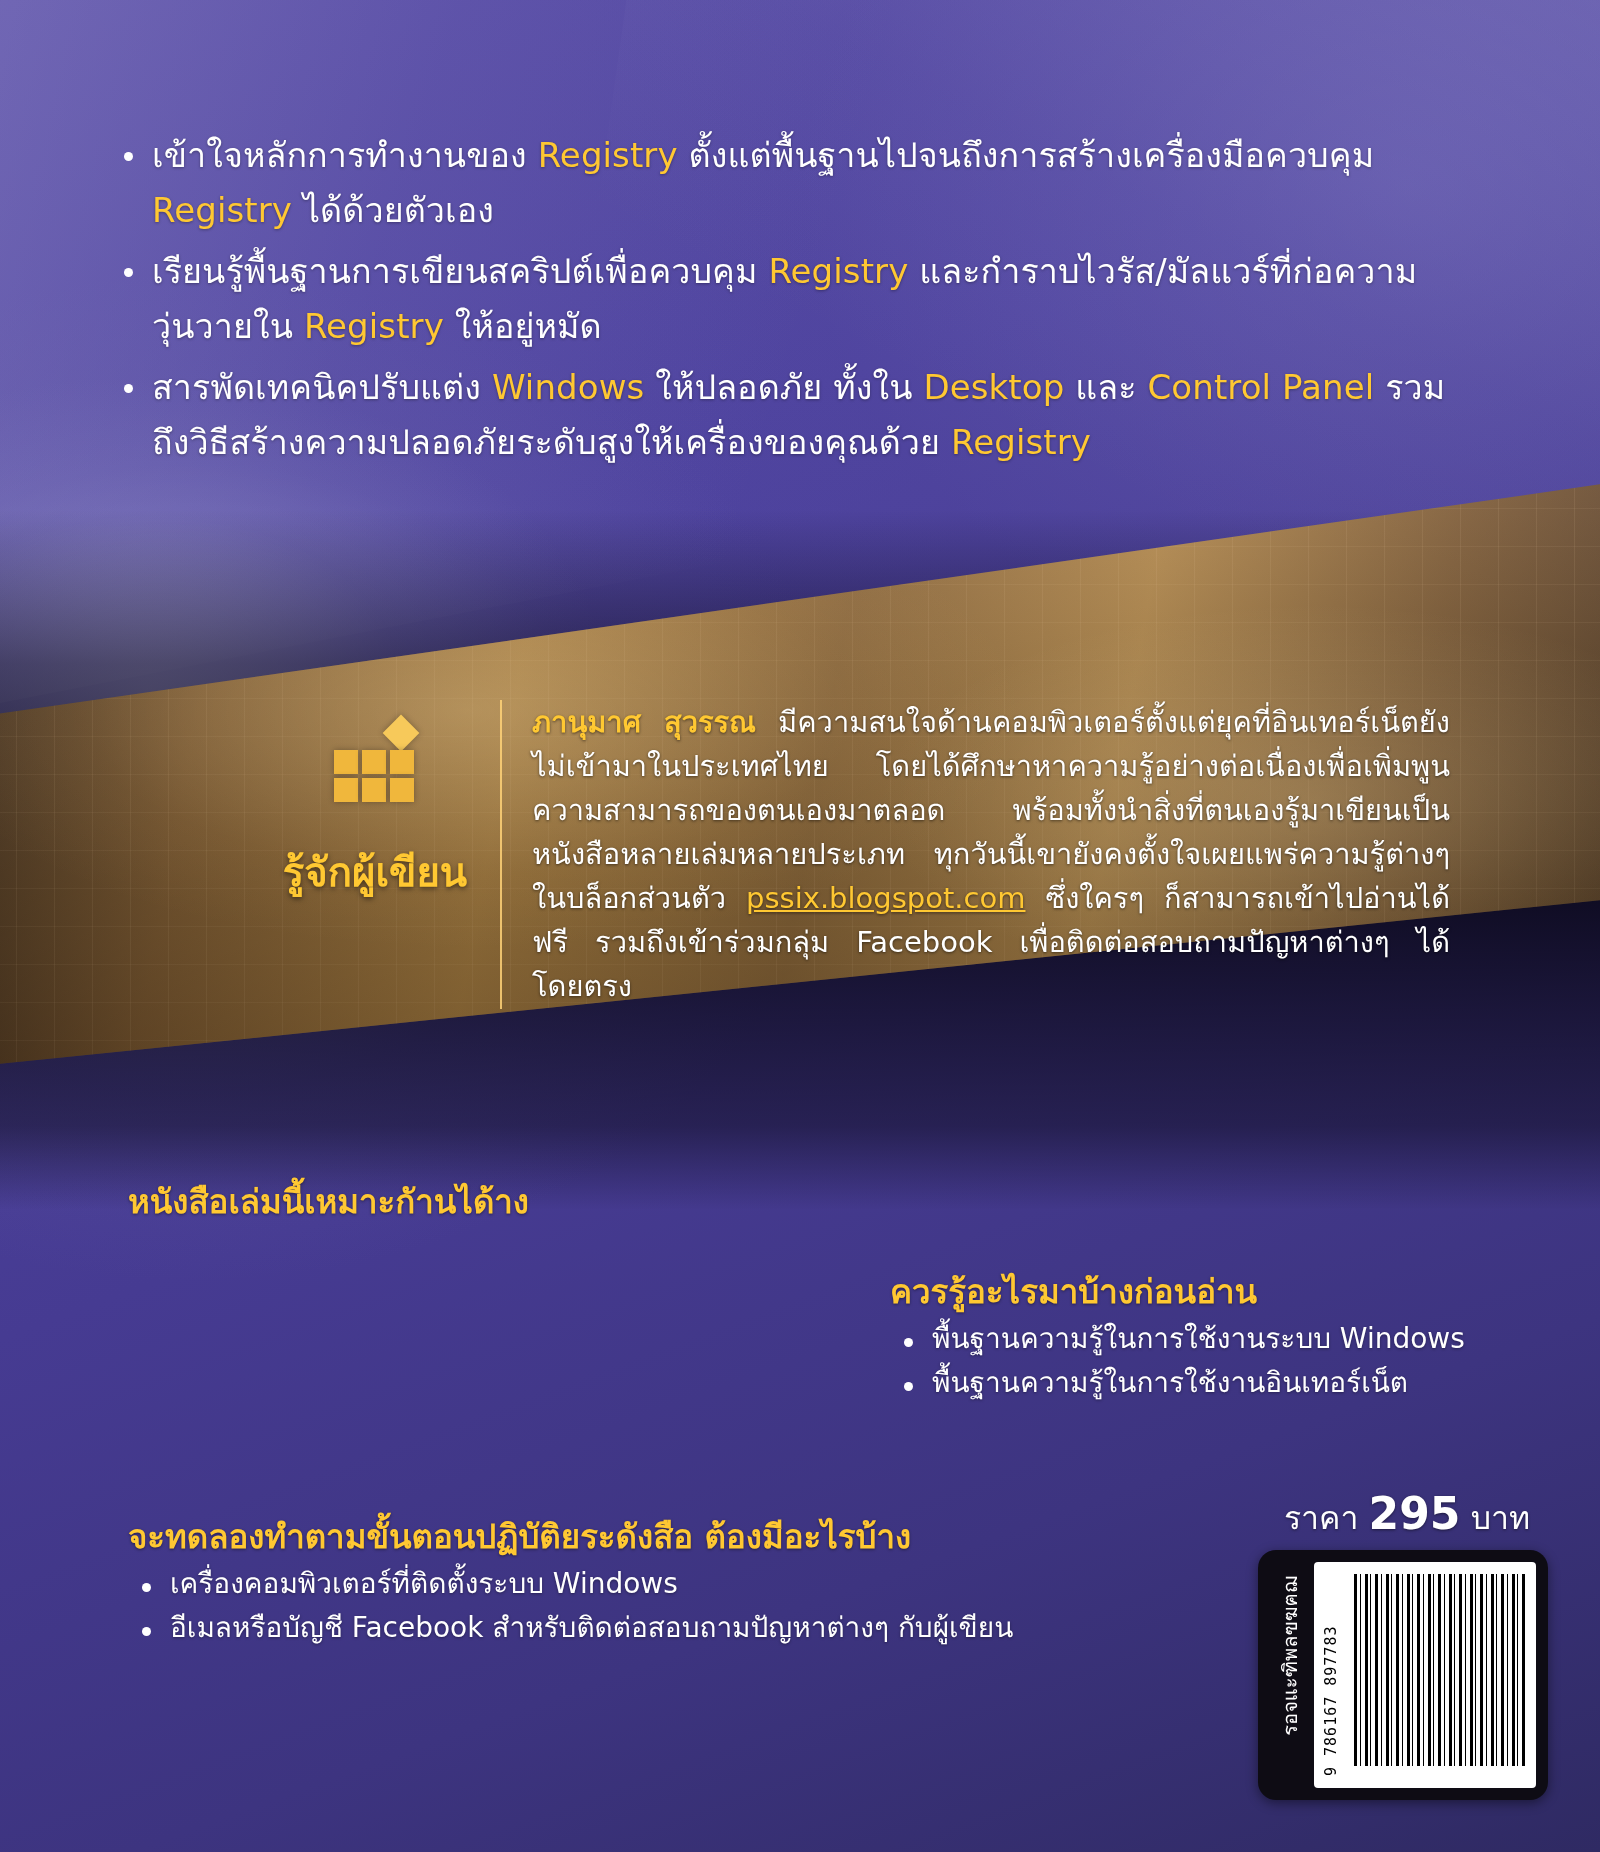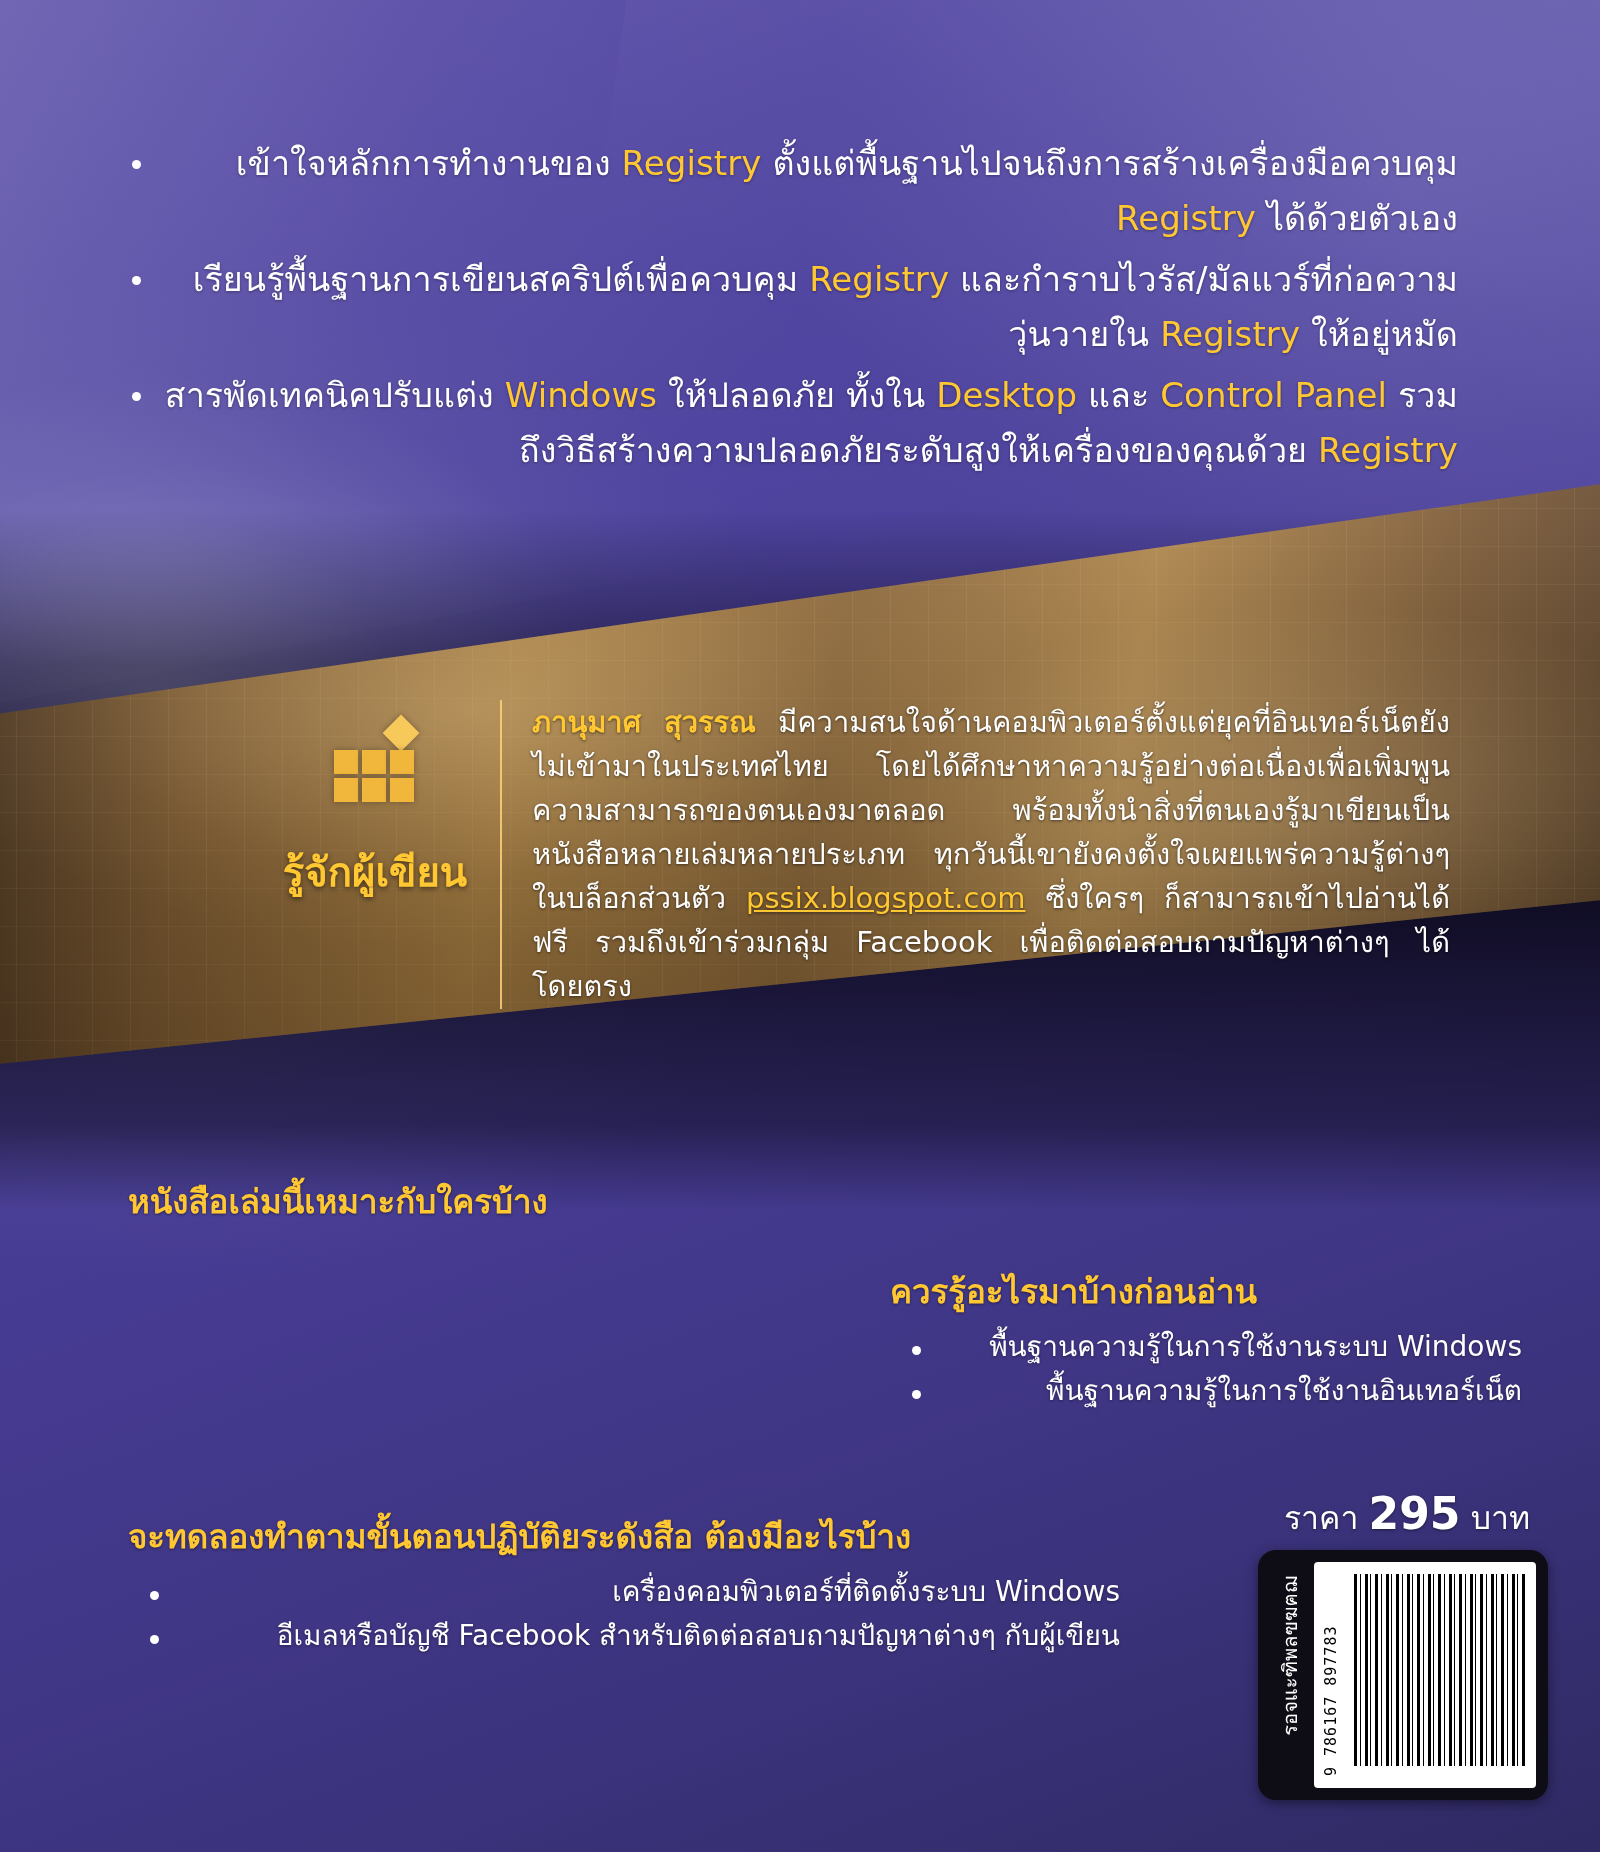--- a/index.html
+++ b/index.html
@@ -98,23 +98,22 @@
       linear-gradient(180deg, rgba(255,240,210,0.10) 0%, rgba(0,0,0,0.28) 100%);
   }
 
   
   .content {
     position: absolute;
     inset: 0;
   }
   ul.bullets {
     list-style: none;
-    margin: 8px;
+    margin: 0;
     padding: 0;
-    text-align: right;
   }
   ul.bullets > li {
     position: relative;
     padding-left: 42px;
   }
   ul.bullets > li::before {
     content: "";
     position: absolute;
     left: 14px;
     top: 0.70em;
@@ -337,21 +336,21 @@
           <div class="sq r1c2"></div>
         </div>
         <div class="author-title">รู้จักผู้เขียน</div>
       </div>
       <div class="author-right">
         <span class="author-name">ภานุมาศ สุวรรณ</span><span> มีความสนใจด้านคอมพิวเตอร์ตั้งแต่ยุคที่อินเทอร์เน็ตยังไม่เข้ามาในประเทศไทย โดยได้ศึกษาหาความรู้อย่างต่อเนื่องเพื่อเพิ่มพูนความสามารถของตนเองมาตลอด พร้อมทั้งนำสิ่งที่ตนเองรู้มาเขียนเป็นหนังสือหลายเล่มหลายประเภท ทุกวันนี้เขายังคงตั้งใจเผยแพร่ความรู้ต่างๆ ในบล็อกส่วนตัว </span><a class="blog-link" href="#">pssix.blogspot.com</a><span> ซึ่งใครๆ ก็สามารถเข้าไปอ่านได้ฟรี รวมถึงเข้าร่วมกลุ่ม Facebook เพื่อติดต่อสอบถามปัญหาต่างๆ ได้โดยตรง</span>
       </div>
     </div>
 
     <div class="sec-audience">
-      <div class="sec-head">หนังสือเล่มนี้เหมาะกับใครบ้าง</div>
+      <div class="sec-head">หนังสือเล่มนี้เหมาะกัานได้าง</div>
     </div>
 
     <div class="sec-prereq">
       <div class="sec-head">ควรรู้อะไรมาบ้างก่อนอ่าน</div>
       <ul class="bullets sec-list">
         <li>พื้นฐานความรู้ในการใช้งานระบบ Windows</li>
         <li>พื้นฐานความรู้ในการใช้งานอินเทอร์เน็ต</li>
       </ul>
     </div>
 

